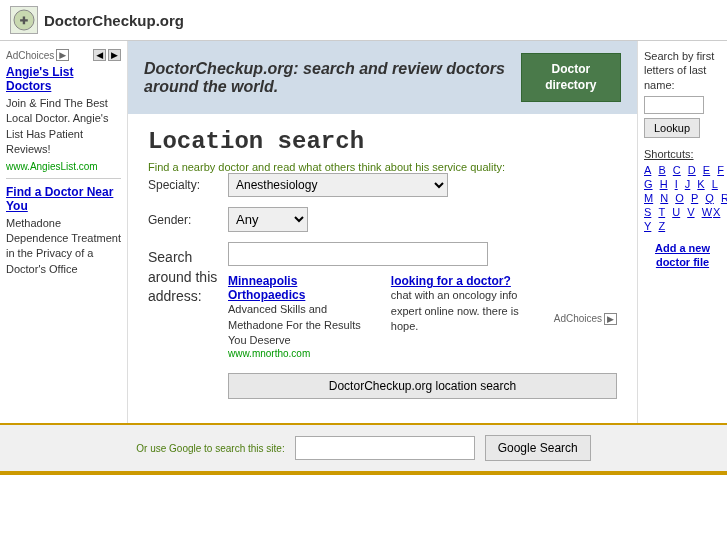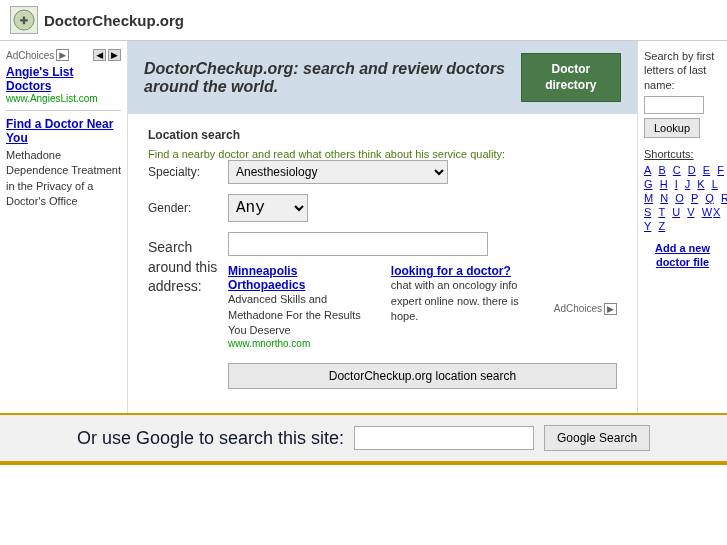--- a/index.html
+++ b/index.html
@@ -27,28 +27,28 @@
     #center-content { flex: 1; padding: 0; }
 
     
     #top-banner { background: #d0dce8; padding: 12px 16px; display: flex; justify-content: space-between; align-items: center; }
     #banner-title { font-size: 16px; font-weight: bold; color: #333; }
     #banner-title span { font-style: italic; }
     #doctor-directory-btn { background: #4a7a4a; color: #fff; font-size: 12px; font-weight: bold; padding: 8px 14px; text-align: center; cursor: pointer; border: 1px solid #336633; min-width: 80px; line-height: 1.3; }
 
     
     #location-search { padding: 14px 20px; background: #fff; }
-    #location-search h2 { font-size: 12px; font-weight: bold; color: #333; margin-bottom: 6px; }
+    #location-search h2 { font-size: 24px; font-weight: bold; color: #333; margin-bottom: 6px; font-family: Liberation Mono, monospace; }
     #location-search p { color: #4d7c0f; font-size: 11px; margin-bottom: 0; }
 
     .form-row { display: flex; align-items: center; margin-bottom: 10px; }
     .form-label { width: 80px; font-size: 12px; color: #333; }
     .form-control { flex: 1; max-width: 260px; }
     select.specialty-select { width: 220px; padding: 3px; font-size: 12px; border: 1px solid #aaa; }
-    select.gender-select { width: 80px; padding: 3px; font-size: 16px; border: 1px solid #aaa; font-family: Liberation Mono, monospace; }
+    select.gender-select { width: 80px; padding: 3px; font-size: 13px; border: 1px solid #aaa; }
 
     .search-address-label { width: 80px; font-size: 14px; color: #333; align-self: flex-start; padding-top: 6px; line-height: 1.4; }
     #address-section { display: flex; flex-direction: column; flex: 1; max-width: 420px; }
     #address-input { width: 260px; padding: 4px; font-size: 12px; border: 1px solid #aaa; margin-bottom: 8px; }
 
     
     #ad-area { display: flex; gap: 28px; margin-bottom: 10px; font-size: 11px; }
     .ad-block { flex: 1; }
     .ad-block .ad-block-title { color: #00c; font-size: 12px; font-weight: bold; text-decoration: underline; cursor: pointer; }
     .ad-block .ad-block-body { color: #333; line-height: 1.4; }
@@ -62,21 +62,21 @@
     #search-by-label { color: #333; font-size: 11px; margin-bottom: 4px; line-height: 1.3; }
     #last-name-input { width: 60px; padding: 2px; font-size: 11px; border: 1px solid #aaa; margin-bottom: 4px; }
     #lookup-btn { padding: 3px 8px; font-size: 11px; background: #e8e8e8; border: 1px solid #aaa; cursor: pointer; width: 56px; }
     #shortcuts-label { color: #333; font-size: 11px; margin: 10px 0 4px; text-decoration: underline; }
     .alpha-links { display: flex; flex-wrap: wrap; gap: 1px; font-size: 11px; }
     .alpha-link { color: #00c; text-decoration: underline; cursor: pointer; }
     #add-doctor-link { color: #00c; font-size: 11px; text-decoration: underline; cursor: pointer; display: block; margin-top: 8px; font-weight: bold; text-align: center; line-height: 1.3; }
 
     
     #bottom-bar { background: #f0f0f0; border-top: 2px solid #cc9900; padding: 10px 0; display: flex; align-items: center; justify-content: center; gap: 10px; }
-    #google-label { font-size: 18px; color: #0f172a; }
+    #google-label { font-size: 10px; color: #4d7c0f; }
     #google-input { padding: 4px; font-size: 12px; border: 1px solid #aaa; width: 180px; }
     #google-search-btn { padding: 5px 12px; font-size: 12px; background: #e8e8e8; border: 1px solid #aaa; cursor: pointer; }
 
     
     #bottom-border { height: 4px; background: #cc9900; }
 
     
     .alpha-row { display: flex; gap: 2px; margin-bottom: 1px; }
   </style>
 </head>
@@ -100,20 +100,21 @@
     <div id="ad-choices">
       <span>AdChoices</span>
       <span style="font-size:9px; border:1px solid #888; padding:0 2px; cursor:pointer;">▶</span>
       <div id="ad-nav">
         <button>◀</button>
         <button>▶</button>
       </div>
     </div>
     <div>
       <div class="ad-title">Angie's List Doctors</div>
+      <div class="ad-body">Join &amp; Find The Best Local Doctor. Angie's List Has Patient Reviews!</div>
       <div class="ad-url">www.AngiesList.com</div>
     </div>
     <hr id="sidebar-divider">
     <div>
       <div class="ad-title">Find a Doctor Near You</div>
       <div class="ad-body">Methadone Dependence Treatment in the Privacy of a Doctor's Office</div>
     </div>
   </div>
 
   <div id="center-content">

